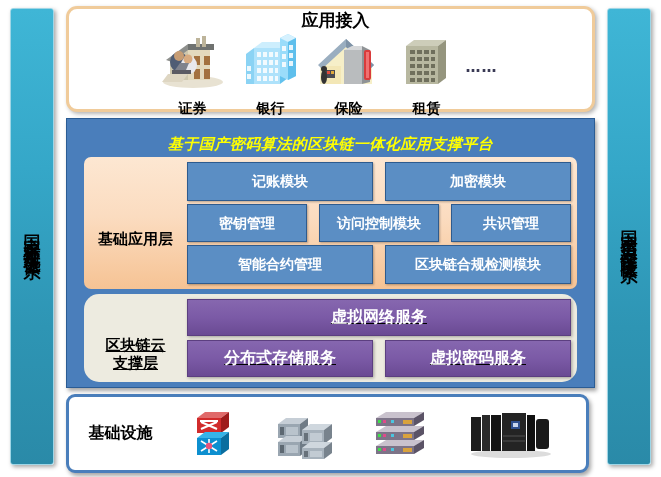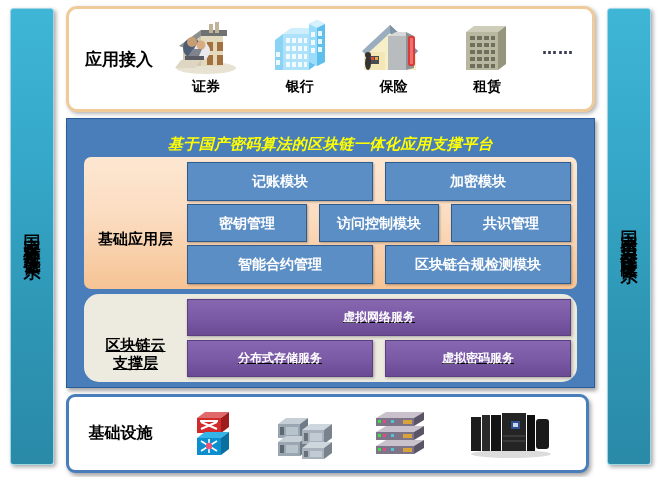--- a/index.html
+++ b/index.html
@@ -44,32 +44,33 @@
 
   
   .app-access{
     position:absolute;left:4px;right:4px;top:0;height:106px;
     background:#fff;
     border:3px solid #F0CB9A;
     border-radius:11px;
     box-shadow:2px 2px 4px rgba(0,0,0,.30);
     display:flex;align-items:center;
     box-sizing:border-box;
+    flex-direction:column;
   }
   .app-access-label{
     font-size:17px;font-weight:bold;color:#000;
     margin-left:16px;margin-right:6px;white-space:nowrap;
   }
   .app-items{
     flex:1;display:flex;align-items:flex-end;justify-content:space-around;
     padding:0 10px 4px 0;
   }
   .app-item{display:flex;flex-direction:column;align-items:center;width:78px;}
   .app-icon{height:58px;width:70px;position:relative;}
-  .app-caption{font-size:14px;font-weight:bold;color:#000;margin-top:2px;}
+  .app-caption{font-size:14px;font-weight:bold;color:#000;margin-top:10px;}
   .ellipsis{font-size:15px;font-weight:bold;color:#3a3a55;letter-spacing:1px;
             align-self:center;margin-bottom:16px;}
 
   
   .platform{
     position:absolute;left:4px;right:4px;top:112px;height:270px;
     background:#4A7EBB;
     border:1px solid #2B5C94;
     box-shadow:2px 3px 4px rgba(0,0,0,.35);
     box-sizing:border-box;
@@ -120,21 +121,21 @@
     display:flex;align-items:center;
     box-sizing:border-box;
     padding:5px 6px 5px 0;
     text-decoration:underline;
   }
   .cloud-grid{flex:1;display:flex;flex-direction:column;gap:4px;height:100%;}
   .pmod{
     flex:1;
     background:linear-gradient(180deg,#8667AF 0%,#7B5AA6 50%,#6A4A93 100%);
     border:1px solid #5C3F80;
-    color:#fff;font-size:12px;font-weight:bold;
+    color:#fff;font-size:16px;font-weight:bold;
     display:flex;align-items:center;justify-content:center;
     text-align:center;
     box-shadow:1px 1px 3px rgba(0,0,0,.33);
     box-sizing:border-box;
   }
 
   
   .infra{
     position:absolute;left:4px;right:10px;top:388px;height:79px;
     background:#fff;

